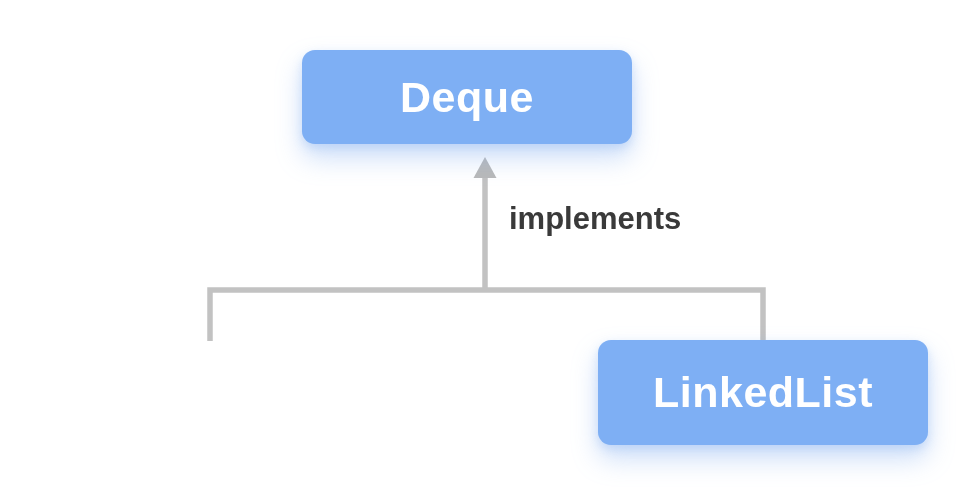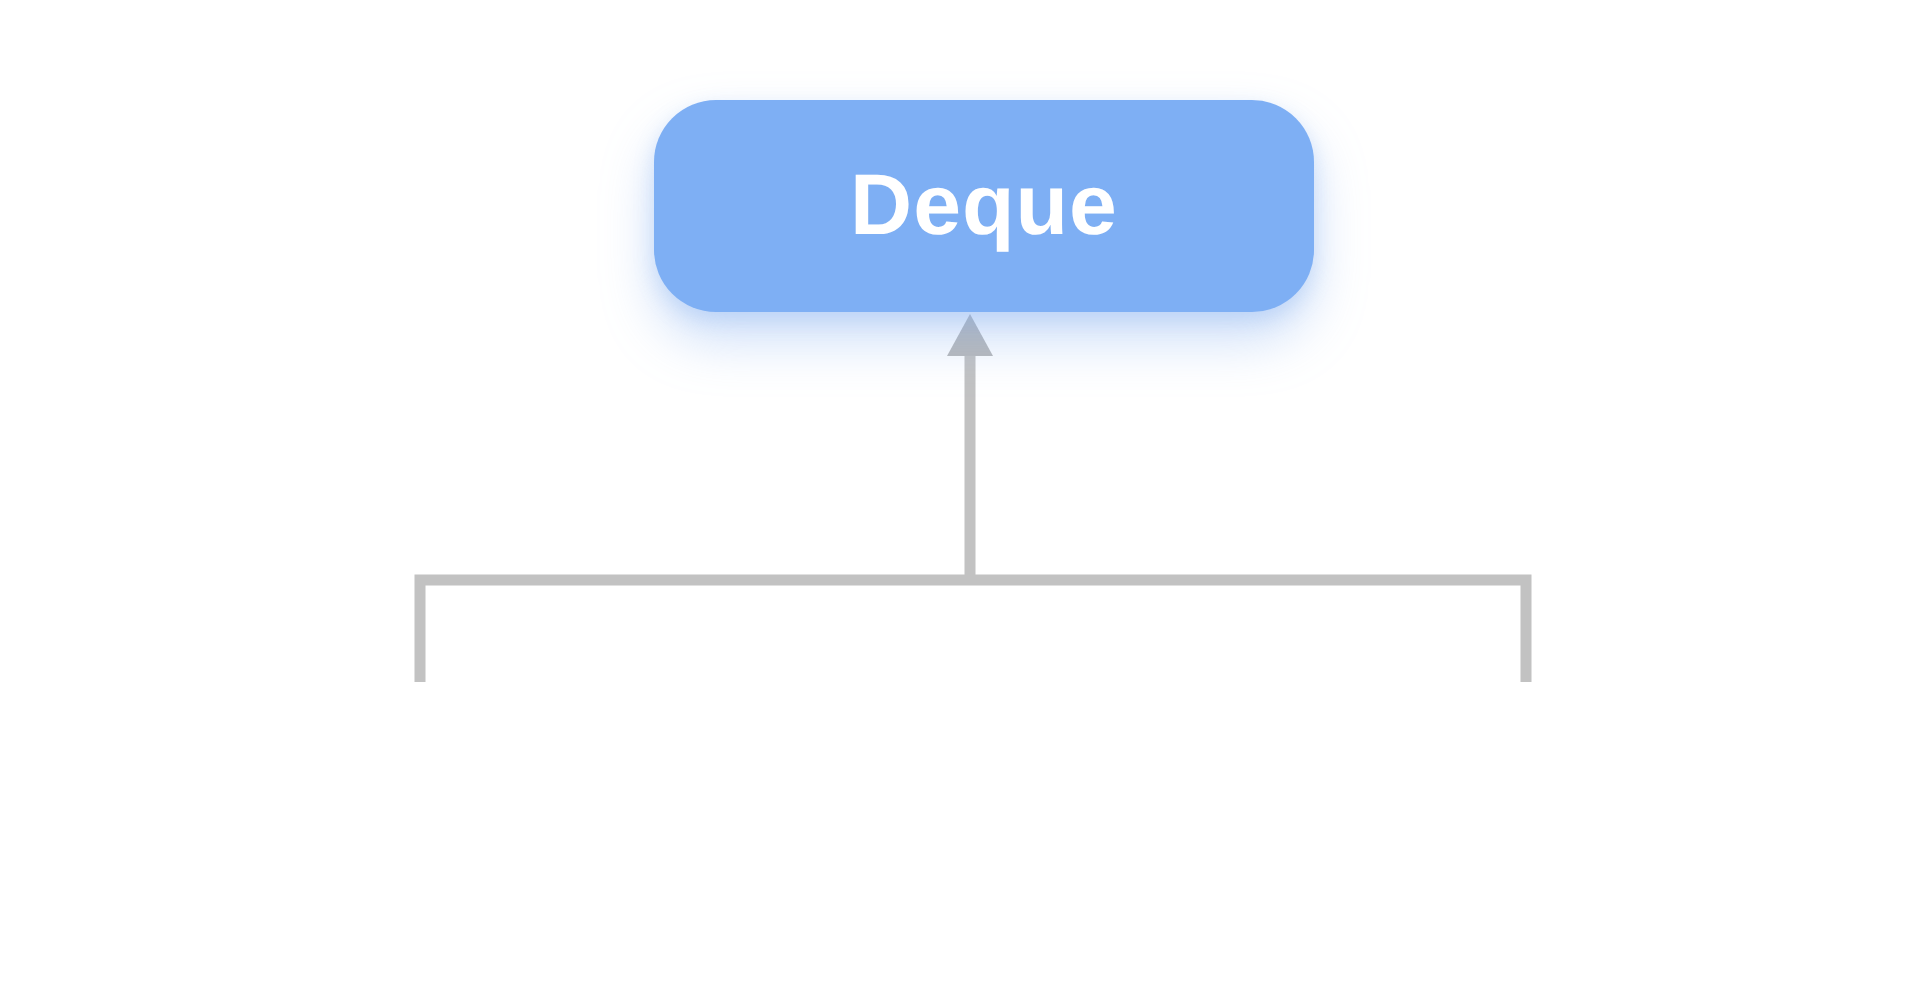--- a/index.html
+++ b/index.html
@@ -40,25 +40,24 @@
     border-radius: 13px;
     box-shadow: 0 14px 26px rgba(125, 172, 240, 0.38),
                 0 4px 10px rgba(125, 172, 240, 0.28);
     color: var(--node-text, #ffffff);
     font-weight: 700;
     font-size: 43px;
     letter-spacing: 0.5px;
     user-select: none;
   }
   .node-parent {
-    left: 327px;
+    left: 302px;
     top: 50px;
     width: 330px;
-    height: 106px;
-    border-radius: 31px;
+    height: 94px;
   }
   .node-left-child {
     left: 43px;
     top: 340px;
     width: 334px;
     height: 105px;
   }
   .node-right-child {
     left: 598px;
     top: 340px;
@@ -86,16 +85,20 @@
 
     <path class="edge-line" d="M 485 292 L 485 176"></path>
 
     <polygon class="arrowhead" points="485,157 473.5,178 496.5,178"></polygon>
   </svg>
 
   <div class="node node-parent">
     <span>Deque</span>
   </div>
 
+  <div class="edge-label">implements</div>
 
 
+  <div class="node node-right-child">
+    <span>LinkedList</span>
+  </div>
 
 </div>
 
 </body></html>

